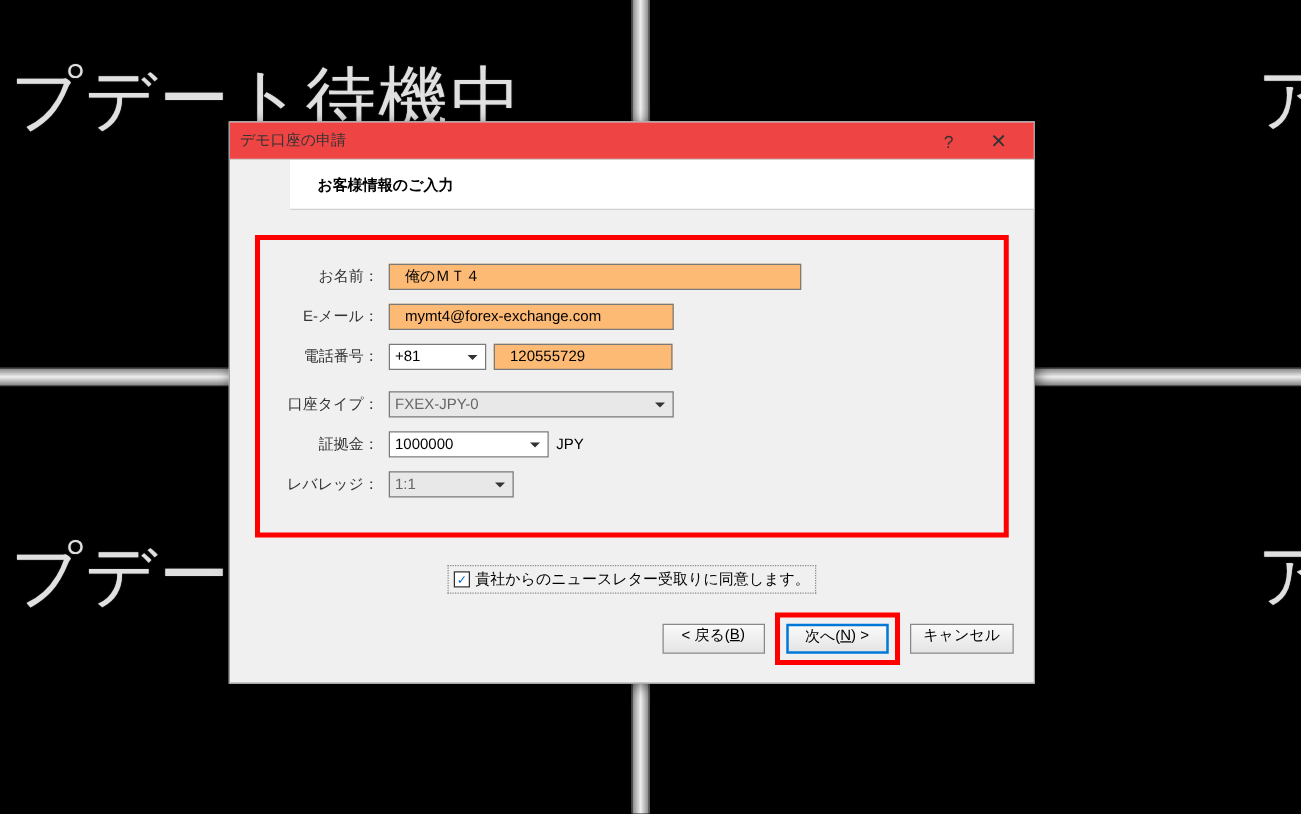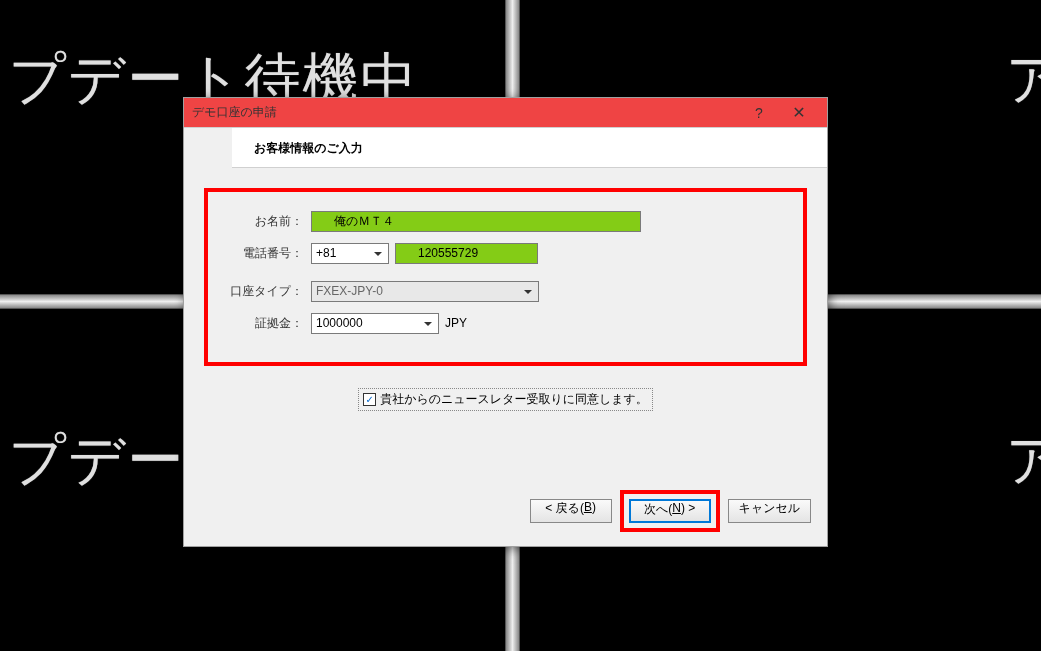--- a/index.html
+++ b/index.html
@@ -101,22 +101,22 @@
     .form-label {
       width: 75px;
       text-align: right;
       margin-right: 8px;
       font-size: 12px;
       color: #333;
     }
     .txt-input {
       height: 21px;
       border: 1px solid #7a7a7a;
-      background: #84cc16;
-      padding: 0 22px;
+      background: #fdba74;
+      padding: 0 12px;
       font-size: 12px;
       font-family: inherit;
     }
     .txt-input.wide { width: 330px; }
     .txt-input.mid { width: 228px; }
     .sel {
       height: 21px;
       border: 1px solid #7a7a7a;
       background: #fff;
       font-size: 12px;
@@ -204,32 +204,40 @@
   <div class="header-section">
     <div class="header-title">お客様情報のご入力</div>
   </div>
   <div class="form-area">
     <div class="red-box">
       <div class="form-row">
         <span class="form-label">お名前：</span>
         <input class="txt-input wide" value="俺のＭＴ４" style="">
       </div>
       <div class="form-row">
+        <span class="form-label">E-メール：</span>
+        <input class="txt-input mid" value="mymt4@forex-exchange.com" style="">
+      </div>
+      <div class="form-row">
         <span class="form-label">電話番号：</span>
         <span class="sel country">+81</span>
         <input class="txt-input" style="width: 143px;" value="120555729">
       </div>
       <div class="form-row gap">
         <span class="form-label">口座タイプ：</span>
         <span class="sel acctype disabled">FXEX-JPY-0</span>
       </div>
       <div class="form-row">
         <span class="form-label">証拠金：</span>
         <span class="sel deposit">1000000</span>
         <span class="currency-lbl">JPY</span>
+      </div>
+      <div class="form-row">
+        <span class="form-label">レバレッジ：</span>
+        <span class="sel lev disabled">1:1</span>
       </div>
     </div>
     <div class="consent-row">
       <span class="consent-box">
         <span class="chk">✓</span>
         <span>貴社からのニュースレター受取りに同意します。</span>
       </span>
     </div>
   </div>
   <div class="btn-bar">

